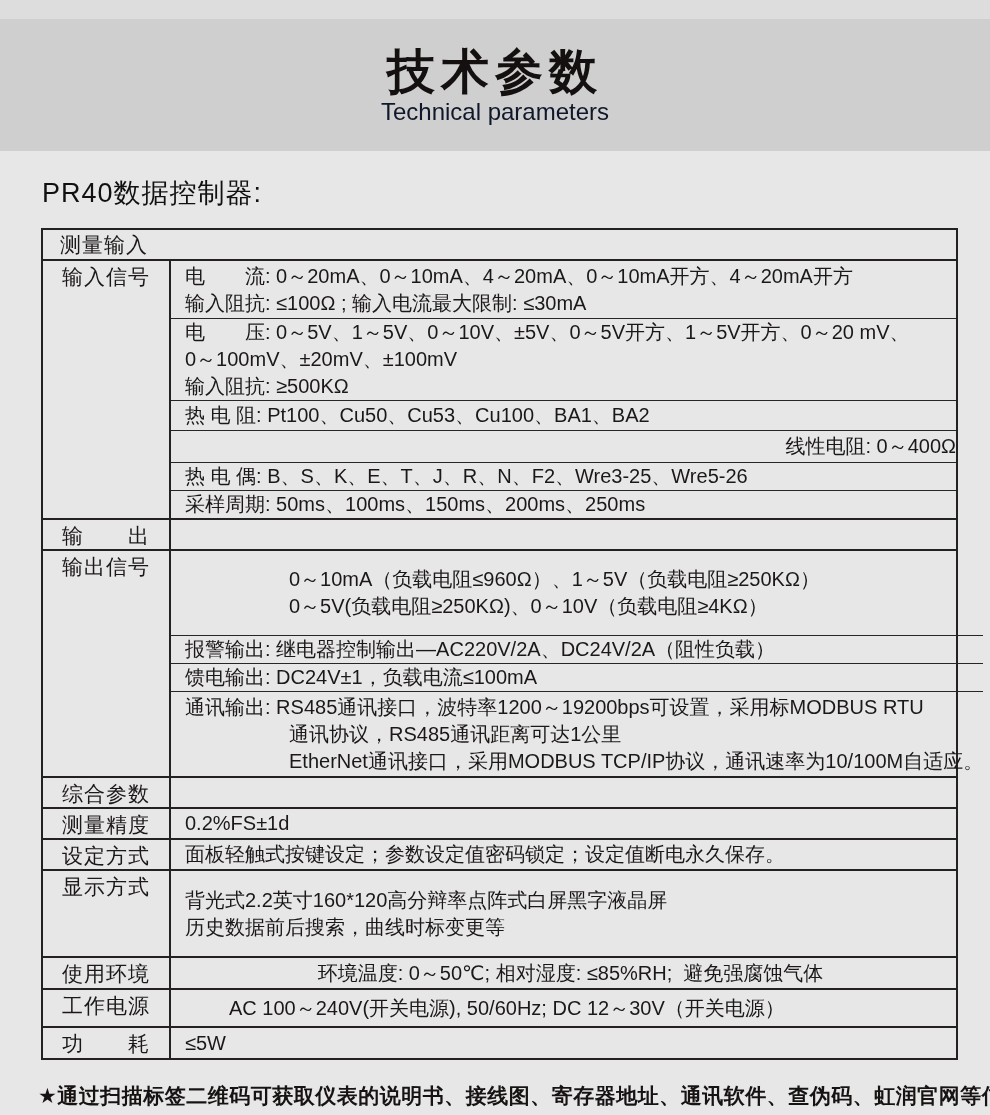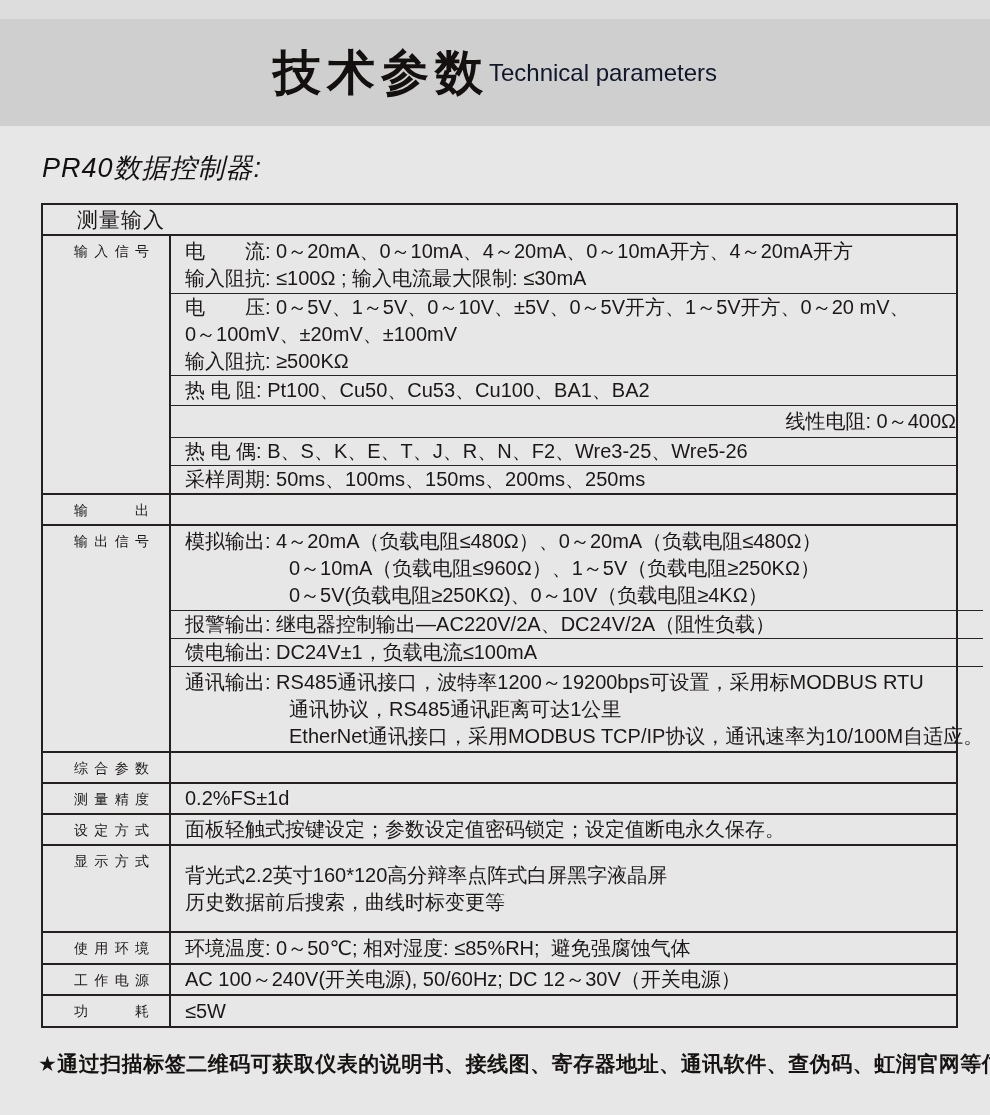--- a/index.html
+++ b/index.html
@@ -5,50 +5,50 @@
   html,body{margin:0;padding:0;}
   body{
     width:990px;height:1115px;
     background:#e8e7e7;
     font-family:"Liberation Sans","DejaVu Sans",sans-serif;
     color:#1c1818;
     overflow:hidden;
   }
   .top-strip{height:19px;background:#dedddd;}
   .band{
-    height:107px;background:#d0cfcf;
-    display:flex;flex-direction:row;align-items:center;justify-content:center;
+    height:132px;background:#d0cfcf;
+    display:flex;flex-direction:column;align-items:center;justify-content:center;
   }
   .band .title{
     font-size:48px;font-weight:700;color:#141010;
     letter-spacing:6px;line-height:52px;
   }
   .band .subtitle{
     font-size:24px;color:#0f172a;line-height:26px;margin-top:1px;letter-spacing:0px;
   }
   .section-title{
     margin:26px 0 0 42px;height:32px;line-height:32px;
-    font-size:27px;color:#131010;letter-spacing:1px;font-style:italic;
+    font-size:27px;color:#131010;letter-spacing:1px;
   }
   .spec-table{
     margin:19px 32px 0 41px;
     width:917px;box-sizing:border-box;
     border:2px solid #262121;
     background:#e8e7e7;
   }
   .trow{display:flex;border-top:2px solid #262121;box-sizing:border-box;}
   .trow:first-child{border-top:none;}
   .fullcell{
     flex:1;display:flex;align-items:center;
-    padding-left:34px;font-size:21px;letter-spacing:1px;
+    padding-left:17px;font-size:21px;letter-spacing:1px;
   }
   .lcell{
     width:126px;flex:none;box-sizing:border-box;
-    padding:2px 20px 0 31px;
-    font-size:14px;line-height:27px;
+    padding:2px 20px 0 19px;
+    font-size:21px;line-height:27px;
   }
   .lcell .lab{
     display:block;width:100%;
     text-align:justify;text-align-last:justify;
   }
   .ccol{flex:1;border-left:2px solid #262121;display:flex;flex-direction:column;}
   .srow{
     border-top:1.5px solid #2a2525;box-sizing:border-box;
     display:flex;flex-direction:column;justify-content:center;
     padding-left:14px;
@@ -115,21 +115,20 @@
       <div class="ccol">
         <div class="srow" style="height: 29px;"></div>
       </div>
     </div>
     <div class="trow">
       <div class="lcell">
         <span class="lab">输出信号</span>
       </div>
       <div class="ccol">
         <div class="srow" style="height: 84px;">
-          <div class="cline">模拟输出: 4～20mA（负载电阻≤480Ω）、0～20mA（负载电阻≤480Ω）</div>
           <div class="cline indent">0～10mA（负载电阻≤960Ω）、1～5V（负载电阻≥250KΩ）</div>
           <div class="cline indent">0～5V(负载电阻≥250KΩ)、0～10V（负载电阻≥4KΩ）</div>
         </div>
         <div class="srow" style="height: 28px;">
           <div class="cline">报警输出: 继电器控制输出—AC220V/2A、DC24V/2A（阻性负载）</div>
         </div>
         <div class="srow" style="height: 28px;">
           <div class="cline">馈电输出: DC24V±1，负载电流≤100mA</div>
         </div>
         <div class="srow" style="height: 85px;">
@@ -176,31 +175,31 @@
           <div class="cline">背光式2.2英寸160*120高分辩率点阵式白屏黑字液晶屏</div>
           <div class="cline">历史数据前后搜索，曲线时标变更等</div>
         </div>
       </div>
     </div>
     <div class="trow">
       <div class="lcell">
         <span class="lab">使用环境</span>
       </div>
       <div class="ccol">
-        <div class="srow" style="height: 30px;">
+        <div class="srow" style="height: 30px; align-items: center;">
           <div class="cline">环境温度: 0～50℃; 相对湿度: ≤85%RH;  避免强腐蚀气体</div>
         </div>
       </div>
     </div>
     <div class="trow">
       <div class="lcell">
         <span class="lab">工作电源</span>
       </div>
       <div class="ccol">
-        <div class="srow" style="height: 28px;">
+        <div class="srow" style="height: 36px; margin-left: 44px;">
           <div class="cline">AC 100～240V(开关电源), 50/60Hz; DC 12～30V（开关电源）</div>
         </div>
       </div>
     </div>
     <div class="trow">
       <div class="lcell">
         <span class="lab">功耗</span>
       </div>
       <div class="ccol">
         <div class="srow" style="height: 30px;">

